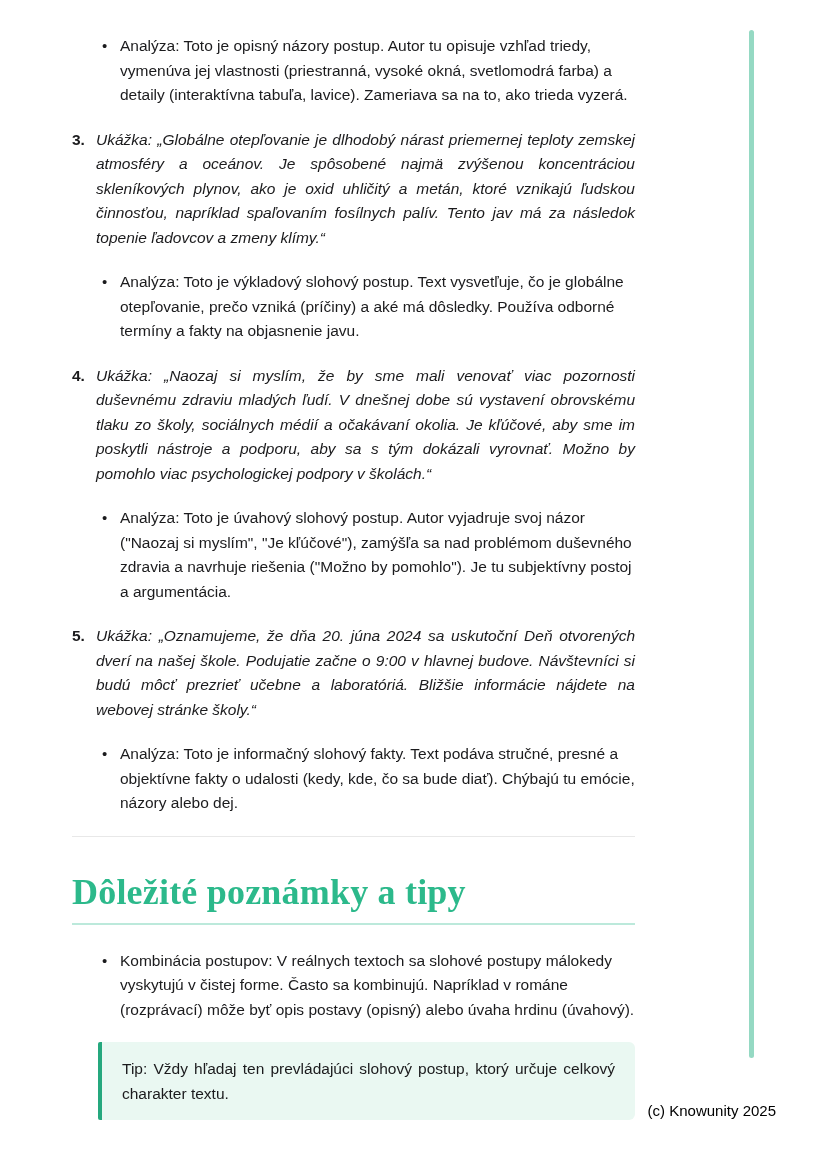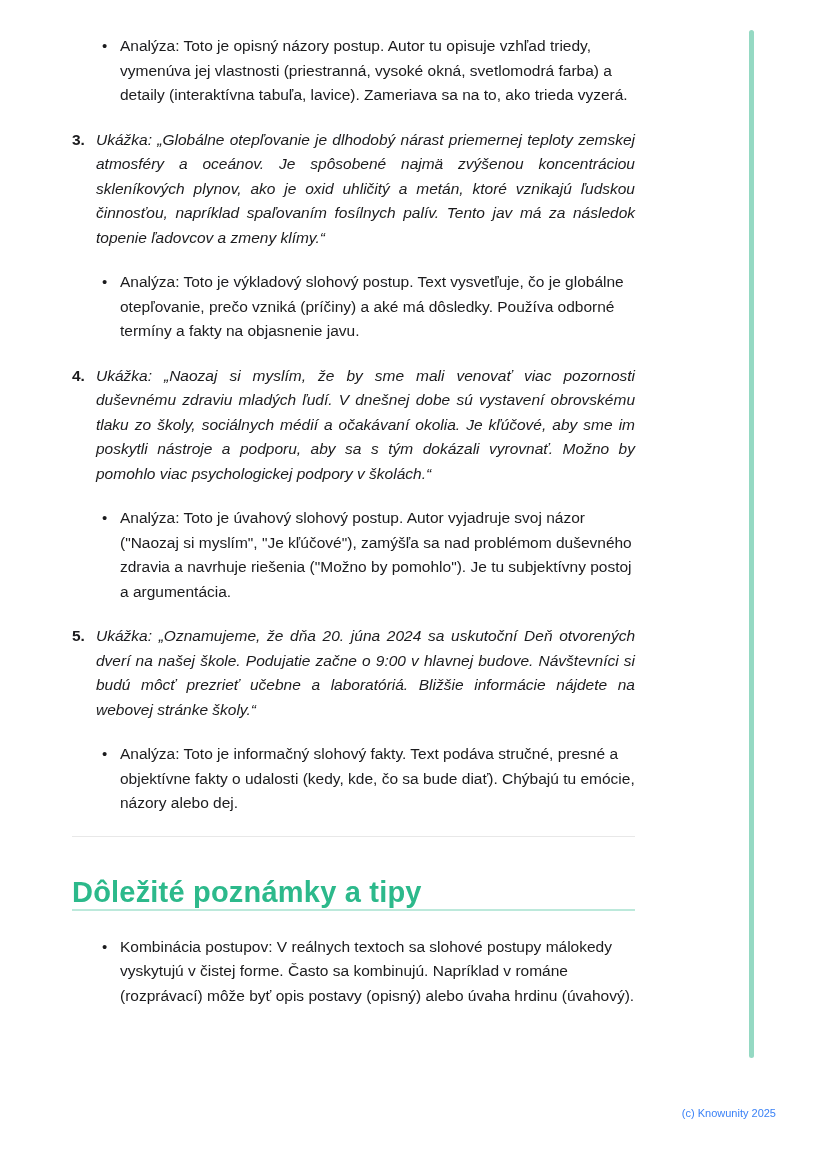--- a/index.html
+++ b/index.html
@@ -40,46 +40,48 @@
     font-style: italic;
     text-align: justify;
   }
   .divider {
     border: none;
     border-top: 1px solid #e8e8e8;
     width: 100%;
     margin: 0;
   }
   .section-title {
-    font-size: 29px;
+    font-size: 36px;
     line-height: 34px;
     font-weight: 700;
     color: var(--accent-color, #2cb98b);
+    padding-bottom: 14px;
     border-bottom: 2px solid var(--heading-underline-color, #bce9db);
     margin: 38px 0 24px 0;
     letter-spacing: 0.2px;
+    font-family: Liberation Serif, serif;
   }
   .tip-box {
     margin-left: 26px;
     margin-top: 0;
     background: var(--tip-bg, #eaf8f2);
     border-left: 4px solid var(--tip-border, #25a87e);
     border-radius: 2px 6px 6px 2px;
     padding: 14px 20px;
   }
   .tip-text {
     text-align: justify;
     line-height: 25px;
   }
   .watermark {
     position: absolute;
     right: 52px;
     bottom: 52px;
-    font-size: 11px;
-    color: #3b82f6;
+    font-size: 15px;
+    color: #000000;
   }
   .edge-bar {
     position: absolute;
     top: 30px;
     right: 74px;
     width: 5px;
     height: 1028px;
     border-radius: 3px;
     background: var(--edge-bar-color, #95d9c3);
   }
@@ -129,18 +131,21 @@
 
     <hr class="divider">
 
     <h1 class="section-title">Dôležité poznámky a tipy</h1>
 
     <div class="row bullet-row">
       <span class="marker">•</span>
       <p class="para"><span class="rich-b">Kombinácia postupov:</span><span> V reálnych textoch sa slohové postupy málokedy vyskytujú v čistej forme. Často sa kombinujú. Napríklad v románe (rozprávací) môže byť opis postavy (opisný) alebo úvaha hrdinu (úvahový).</span></p>
     </div>
 
+    <aside class="tip-box">
+      <p class="para tip-text"><span class="rich-b">Tip:</span><span> Vždy hľadaj ten </span><span class="rich-b">prevládajúci</span><span> slohový postup, ktorý určuje celkový charakter textu.</span></p>
+    </aside>
 
   </main>
 
   <div class="watermark">(c) Knowunity 2025</div>
 
 </div>
 
 </body></html>

